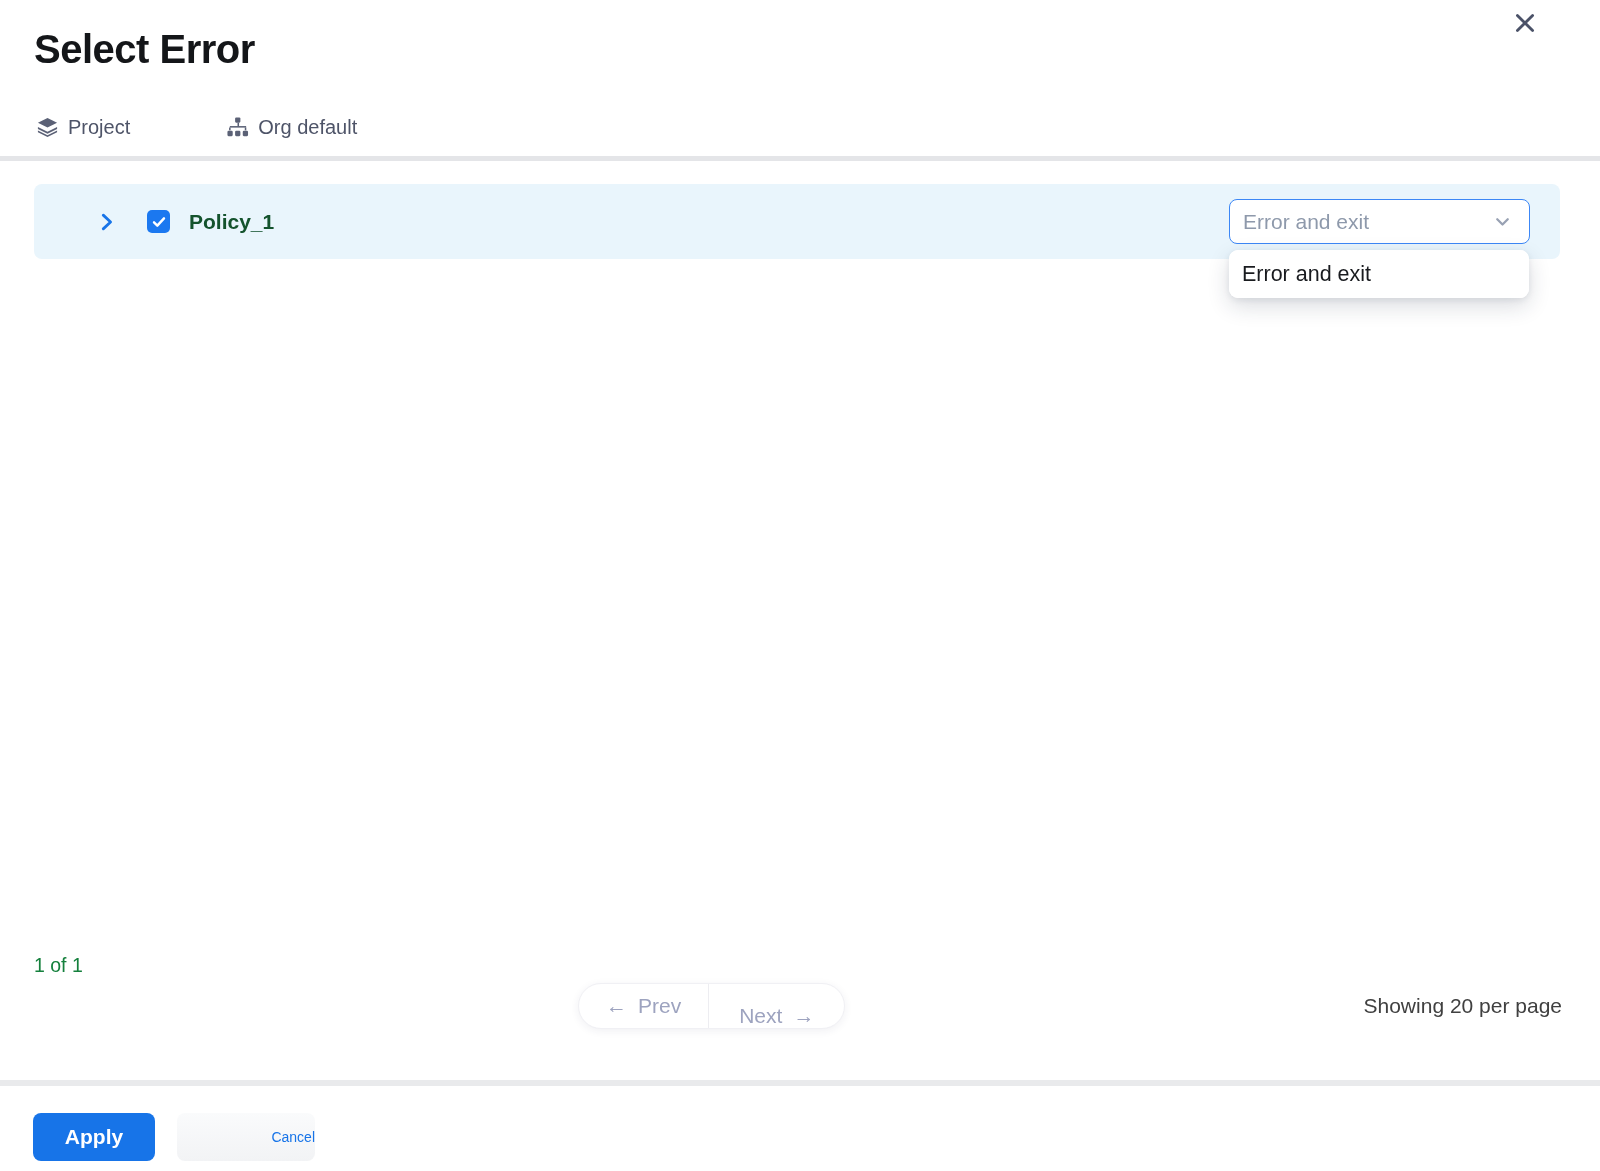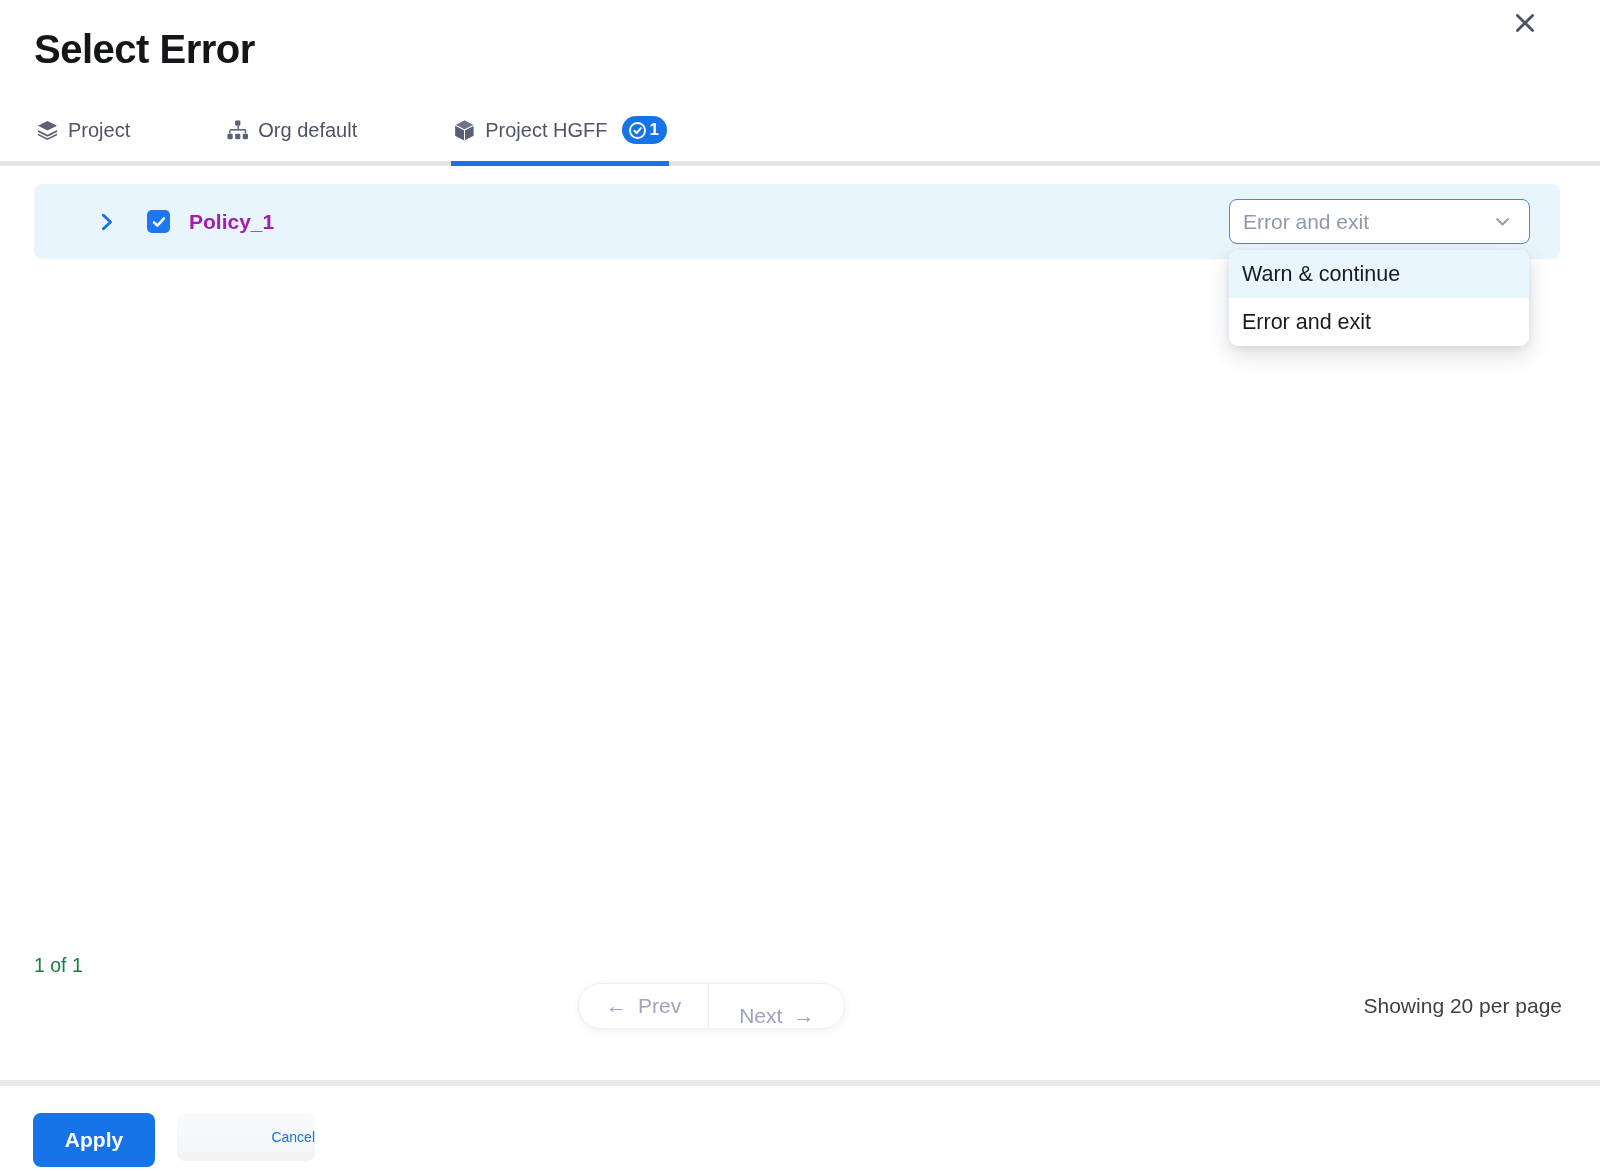--- a/index.html
+++ b/index.html
@@ -23,21 +23,21 @@
     margin-left:6px; height:28px; min-width:36px; padding:0 8px 0 6px; border-radius:15px;
     background:#1774e8; color:#ffffff; font-size:17px; font-weight:700; }
 
   
   .policy-row { position:absolute; left:34px; top:184px; width:1526px; height:75px;
     background:#e9f5fc; border-radius:8px; display:flex; align-items:center; }
   .expand-btn { position:absolute; left:56px; width:32px; height:32px; display:flex;
     align-items:center; justify-content:center; background:none; border:none; cursor:pointer; }
   .checkbox { position:absolute; left:113px; width:23px; height:23px; border-radius:5px;
     background:#1b78f0; display:flex; align-items:center; justify-content:center; cursor:pointer; }
-  .policy-name { position:absolute; left:155px; font-size:21px; font-weight:700; color:#a21caf; }
+  .policy-name { position:absolute; left:155px; font-size:21px; font-weight:700; color:#14532d; }
 
   
   .select-box { position:absolute; right:30px; top:15px; width:301px; height:45px;
     background:#ffffff; border:1.5px solid #3c87f6; border-radius:8px;
     display:flex; align-items:center; justify-content:space-between;
     padding:0 16px 0 13px; cursor:pointer; }
   .select-value { font-size:21px; color:#8e99ab; }
   .dropdown-menu { position:absolute; left:1229px; top:250px; width:300px; z-index:10;
     background:#ffffff; border-radius:9px; overflow:hidden;
     box-shadow:0 8px 22px rgba(25,35,60,0.16), 0 2px 6px rgba(25,35,60,0.08); }
@@ -50,21 +50,21 @@
   .pager { position:absolute; left:578px; top:983px; height:46px; display:flex;
     background:#ffffff; border:1px solid #f0f0f4; border-radius:23px;
     box-shadow:0 2px 8px rgba(40,45,80,0.07); overflow:hidden; }
   .pager-btn { display:flex; align-items:center; gap:11px; padding:0 27px; border:none;
     background:none; font-size:21px; color:#9da3bf; cursor:pointer; font-family:inherit; }
   .pager-btn.next { border-left:1px solid #ededf1; padding:0 30px;align-items:flex-end; }
   .per-page { position:absolute; right:38px; top:994px; font-size:21px; color:#404040; }
 
   
   .footer-divider { position:absolute; left:0; right:0; top:1080px; height:6px; background:#e9eaec; }
-  .apply-btn { position:absolute; left:33px; top:1113px; width:122px; height:54px;
+  .apply-btn { position:absolute; left:33px; top:1113px; width:122px; height:48px;
     background:#1774e8; color:#ffffff; font-size:21px; font-weight:700; border:none;
     border-radius:8px; cursor:pointer; font-family:inherit; }
   .cancel-btn { position:absolute; left:177px; top:1113px; width:138px; height:48px;
     background:linear-gradient(#fafbfc,#f2f3f5); color:#1774e8; font-size:14px; border:none;
     border-radius:8px; cursor:pointer; font-family:Liberation Sans, sans-serif;text-align:right; }
 </style>
 </head>
 <body>
 
 <button class="close-btn">
@@ -99,40 +99,20 @@
         <rect x="3.2" y="12" width="1.6" height="3"></rect>
         <rect x="19.6" y="12" width="1.6" height="3"></rect>
         <rect x="1.5" y="15.5" width="5.5" height="5.5" rx="1.2"></rect>
         <rect x="9.5" y="15.5" width="5.5" height="5.5" rx="1.2"></rect>
         <rect x="17.5" y="15.5" width="5.5" height="5.5" rx="1.2"></rect>
       </svg>
     </span>
     <span>Org default</span>
   </div>
 
-  <div class="tab active">
-    <span style="display:flex">
-      <svg width="23" height="23" viewBox="0 0 24 24" fill="#5b6176">
-        <path d="M12 1.5 L21.5 6.5 L21.5 17.5 L12 22.5 L2.5 17.5 L2.5 6.5 Z"></path>
-        <path d="M12 1.5 L21.5 6.5 L12 11.5 L2.5 6.5 Z" fill="#6d7388"></path>
-        <path d="M2.5 6.5 L12 11.5 L12 22.5 L2.5 17.5 Z" fill="#575d72"></path>
-        <path d="M12 11.5 L21.5 6.5 M12 11.5 L2.5 6.5 M12 11.5 L12 22.5" stroke="#ffffff" stroke-width="1.1" fill="none"></path>
-      </svg>
-    </span>
-    <span>Project HGFF</span>
-    <span class="tab-badge">
-      <span style="display:flex">
-        <svg width="19" height="19" viewBox="0 0 24 24" fill="none" stroke="#ffffff" stroke-width="2.4" stroke-linecap="round" stroke-linejoin="round">
-          <circle cx="12" cy="12" r="9.5"></circle>
-          <polyline points="8,12.4 11,15.2 16.2,9"></polyline>
-        </svg>
-      </span>
-      <span>1</span>
-    </span>
-  </div>
 </div>
 
 <div class="policy-row">
   <button class="expand-btn">
     <span style="display:flex">
       <svg width="22" height="22" viewBox="0 0 24 24" fill="none" stroke="#1774e8" stroke-width="3" stroke-linecap="round" stroke-linejoin="round">
         <polyline points="9,4.5 17,12 9,19.5"></polyline>
       </svg>
     </span>
   </button>
@@ -151,21 +131,20 @@
     <span class="select-value">Error and exit</span>
     <span style="display:flex">
       <svg width="21" height="21" viewBox="0 0 24 24" fill="none" stroke="#98a1b3" stroke-width="2.6" stroke-linecap="round" stroke-linejoin="round">
         <polyline points="6,9.5 12,15.5 18,9.5"></polyline>
       </svg>
     </span>
   </div>
 </div>
 
 <div class="dropdown-menu">
-  <div class="dropdown-item highlighted">Warn &amp; continue</div>
   <div class="dropdown-item">Error and exit</div>
 </div>
 
 <div class="page-info">1 of 1</div>
 
 <div class="pager">
   <button class="pager-btn prev">
     <span>←</span>
     <span>Prev</span>
   </button>

